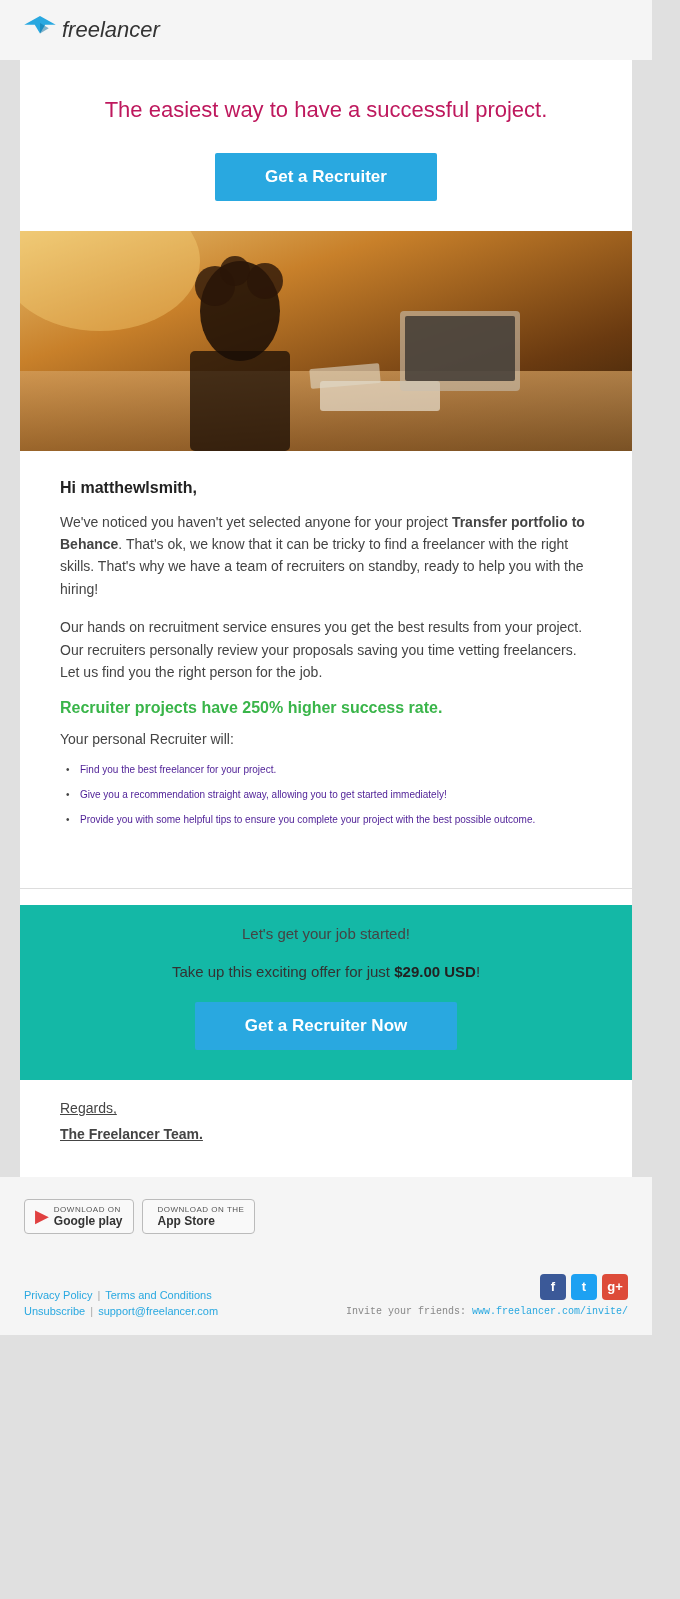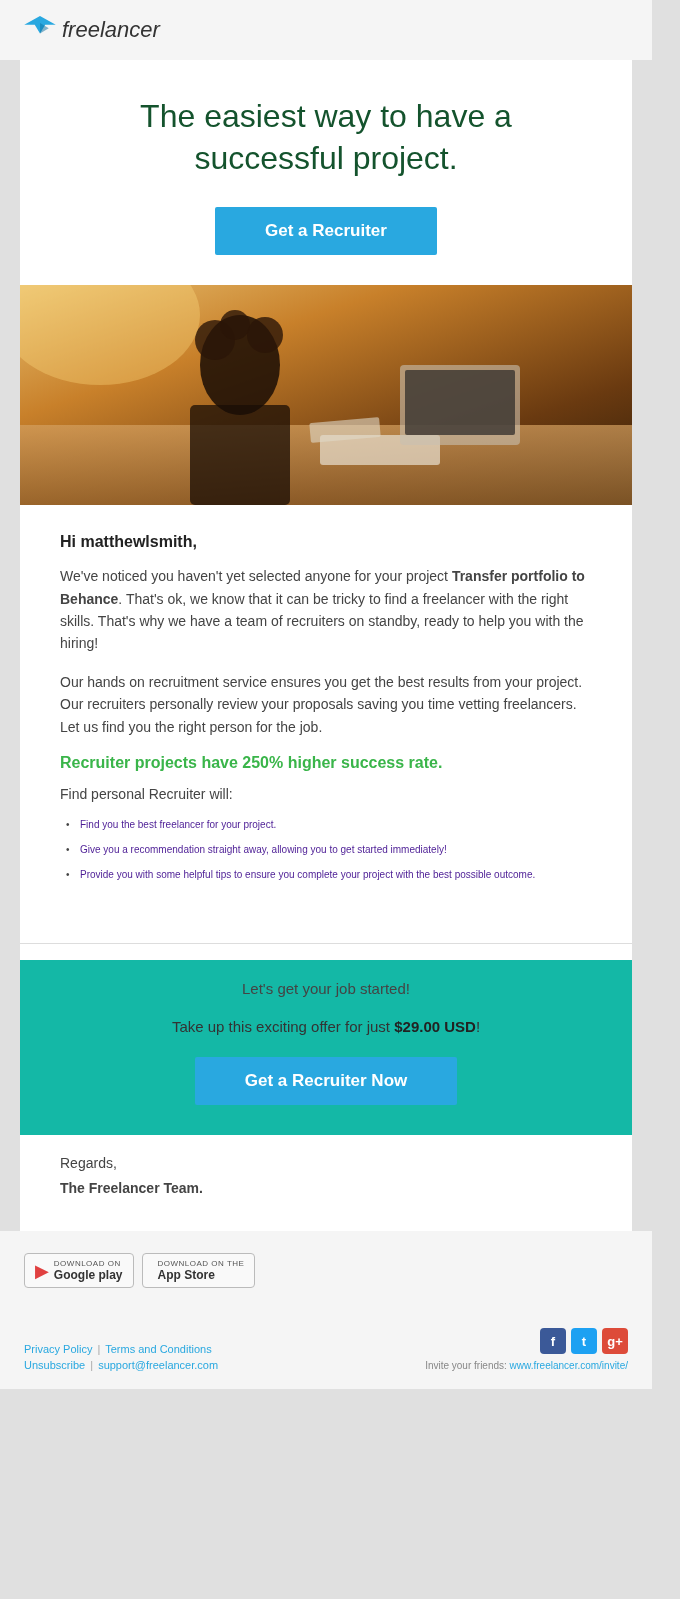--- a/index.html
+++ b/index.html
@@ -46,22 +46,22 @@
       margin: 0 20px;
     }
 
     
     .hero-section {
       background-color: #ffffff;
       text-align: center;
       padding: 36px 60px 30px 60px;
     }
     .hero-title {
-      font-size: 32px;
-      color: #14532d;
+      font-size: 22px;
+      color: #be185d;
       font-weight: normal;
       line-height: 1.3;
       margin-bottom: 28px;
     }
     .btn-primary {
       display: inline-block;
       background-color: #29a8e0;
       color: #ffffff;
       font-size: 17px;
       font-weight: bold;
@@ -174,20 +174,21 @@
       color: #222;
     }
     .regards-section {
       padding: 16px 40px 30px 40px;
       background-color: #ffffff;
     }
     .regards-text {
       font-size: 14px;
       color: #444;
       line-height: 1.8;
+      text-decoration: underline;
     }
 
     
     .footer {
       background-color: #f5f5f5;
       padding: 22px 24px 18px 24px;
       margin-top: 0;
     }
     .footer-top {
       display: flex;
@@ -272,20 +273,21 @@
       color: white;
       font-size: 13px;
       font-weight: bold;
     }
     .social-fb { background-color: #3b5998; }
     .social-tw { background-color: #1da1f2; }
     .social-gp { background-color: #dd4b39; }
     .invite-text {
       font-size: 10px;
       color: #888;
+      font-family: Liberation Mono, monospace;
     }
     .invite-text a {
       color: #29a8e0;
       text-decoration: none;
     }
   </style>
 </head>
 <body>
 
 <div class="outer-wrapper">
@@ -352,21 +354,21 @@
       <p class="greeting">Hi matthewlsmith,</p>
 
       <p class="body-text">
         <span>We've noticed you haven't yet selected anyone for your project </span><strong>Transfer portfolio to Behance</strong><span>. That's ok, we know that it can be tricky to find a freelancer with the right skills. That's why we have a team of recruiters on standby, ready to help you with the hiring!</span>
       </p>
 
       <p class="body-text">Our hands on recruitment service ensures you get the best results from your project. Our recruiters personally review your proposals saving you time vetting freelancers. Let us find you the right person for the job.</p>
 
       <p class="highlight-text">Recruiter projects have 250% higher success rate.</p>
 
-      <p class="recruiter-list-intro">Find personal Recruiter will:</p>
+      <p class="recruiter-list-intro">Your personal Recruiter will:</p>
 
       <ul class="recruiter-list">
         <li>Find you the best freelancer for your project.</li>
         <li>Give you a recommendation straight away, allowing you to get started immediately!</li>
         <li>Provide you with some helpful tips to ensure you complete your project with the best possible outcome.</li>
       </ul>
 
     </div>
 
     <hr class="divider">

